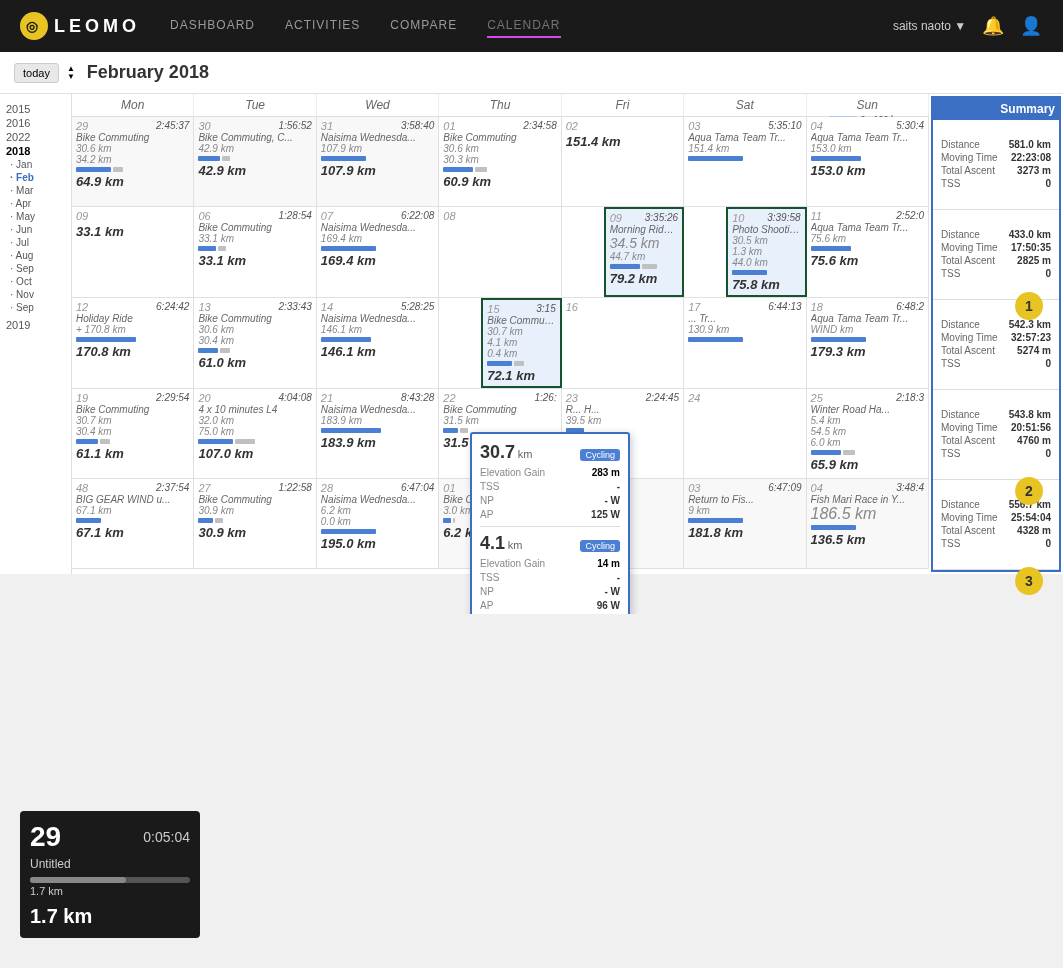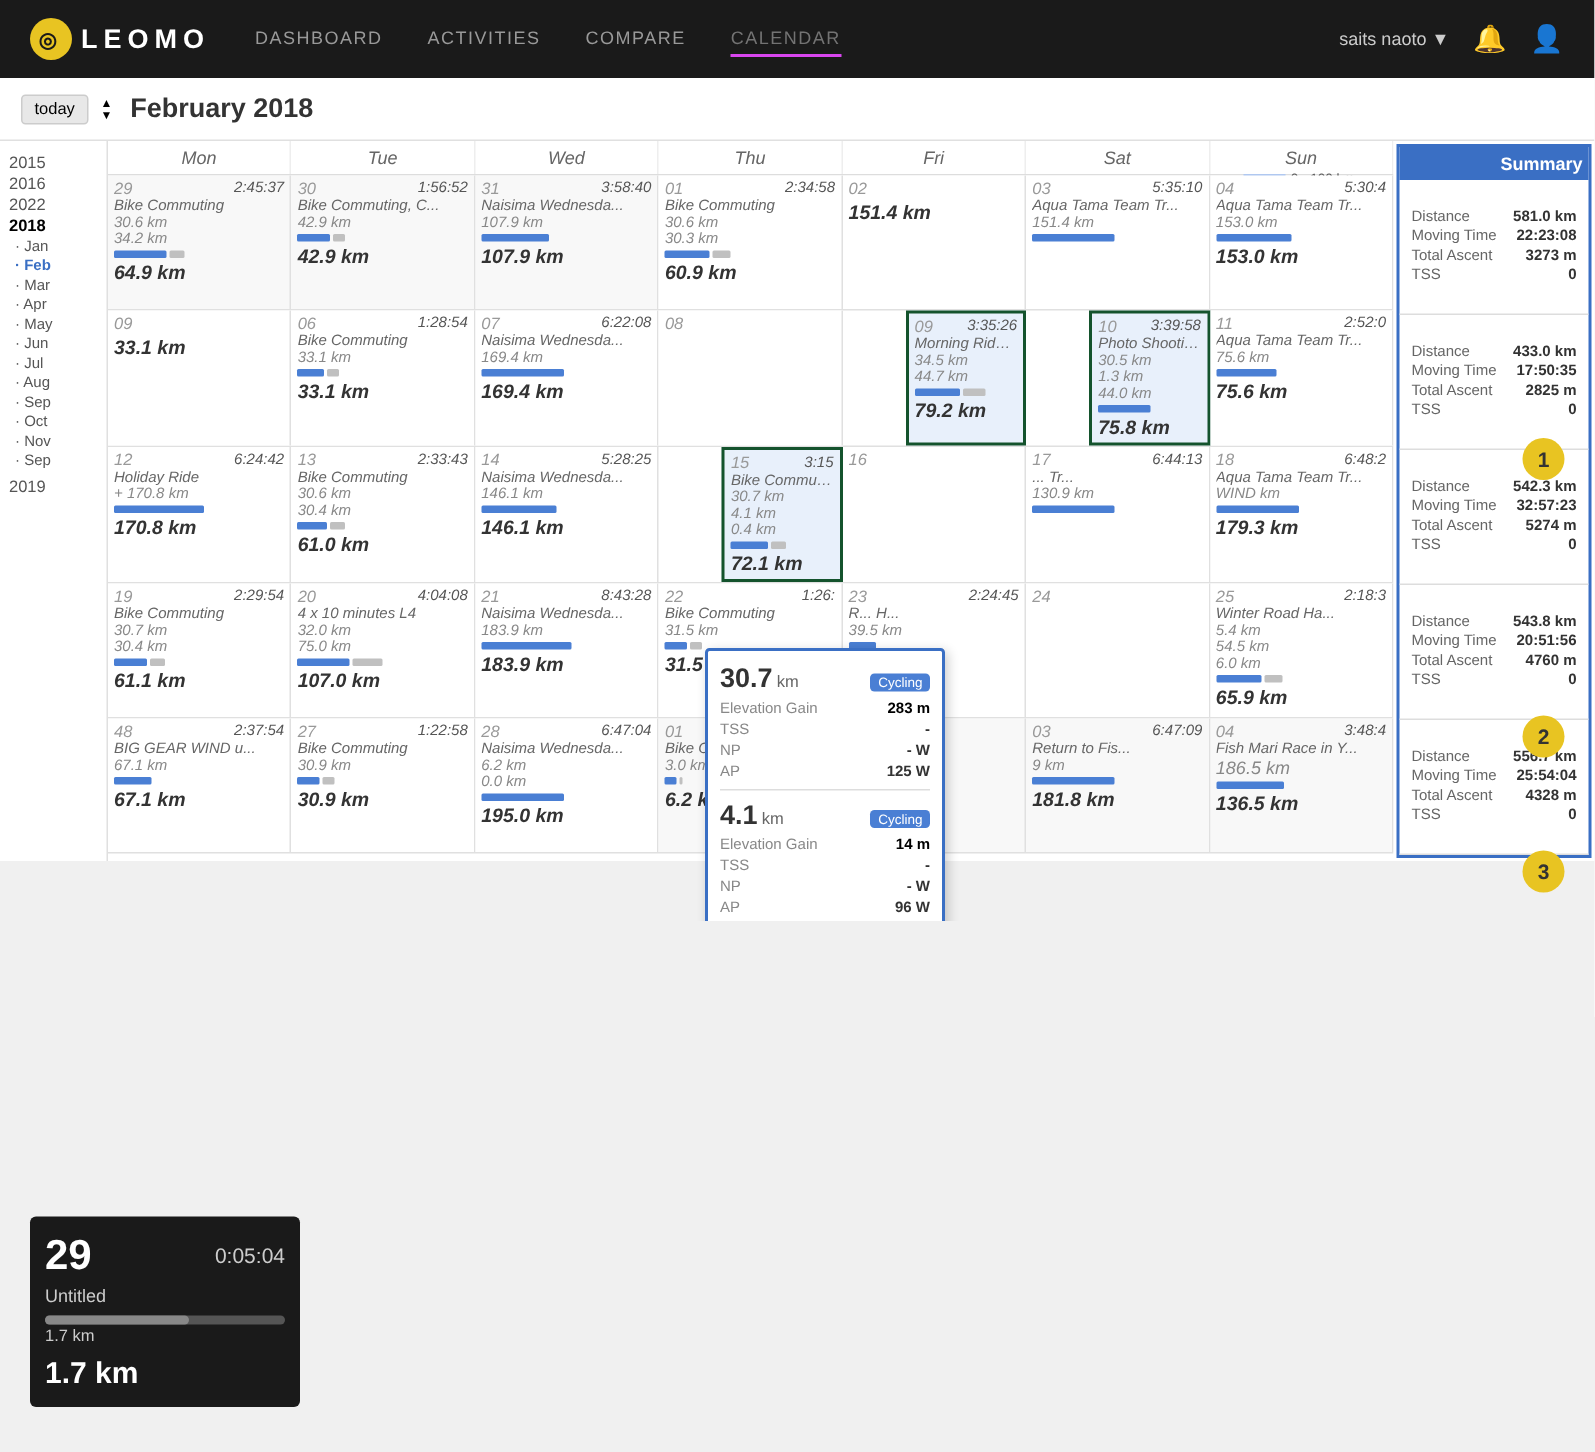--- a/index.html
+++ b/index.html
@@ -507,21 +507,21 @@
           </div>
           <div class="day-cell">
             <span class="day-number">08</span>
             <div style="clear:both"></div>
           </div>
           <div class="day-cell highlighted">
             <span class="day-number">09</span>
             <span class="day-time">3:35:26</span>
             <div style="clear:both"></div>
             <div class="activity-name">Morning Ride with ...</div>
-            <div style="font-size:10px;color:#888">34.5 km</div>
+            <div style="font-size:14px;color:#888">34.5 km</div>
             <div style="font-size:10px;color:#888">44.7 km</div>
             <div class="bar-row">
                 <div class="bar bar-blue" style="width:30px"></div>
                 <div class="bar bar-gray" style="width:15px"></div>
               </div>
             <div class="day-total">79.2 km</div>
           </div>
           <div class="day-cell highlighted">
             <span class="day-number">10</span>
             <span class="day-time">3:39:58</span>
@@ -767,21 +767,21 @@
             <div class="bar-row">
                 <div class="bar bar-blue" style="width:55px"></div>
               </div>
             <div class="day-total">181.8 km</div>
           </div>
           <div class="day-cell outside">
             <span class="day-number">04</span>
             <span class="day-time">3:48:4</span>
             <div style="clear:both"></div>
             <div class="activity-name">Fish Mari Race in Y...</div>
-            <div style="font-size:12px;color:#888">186.5 km</div>
+            <div style="font-size:16px;color:#888">186.5 km</div>
             <div class="bar-row">
                 <div class="bar bar-blue" style="width:45px"></div>
               </div>
             <div class="day-total">136.5 km</div>
           </div>
         </div>
 
       </div>
 
       <div class="summary-panel">

